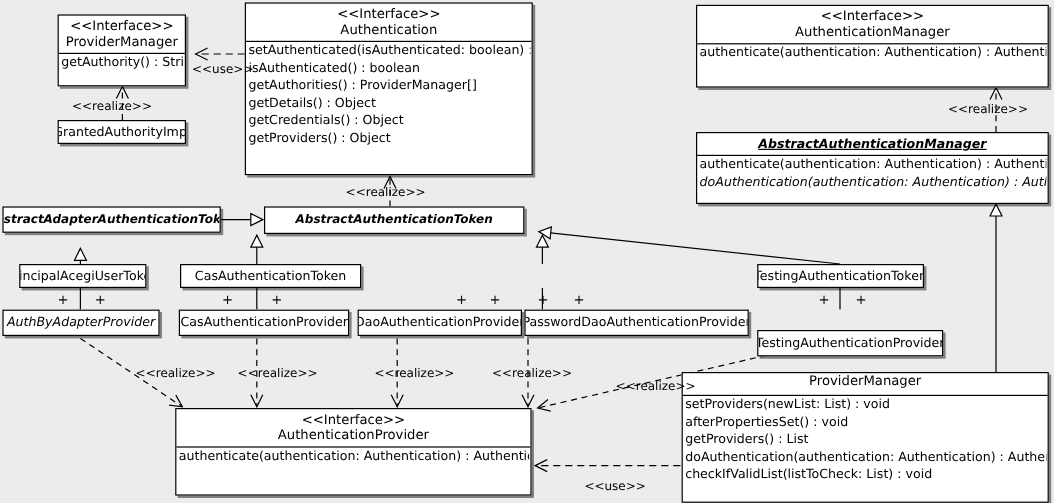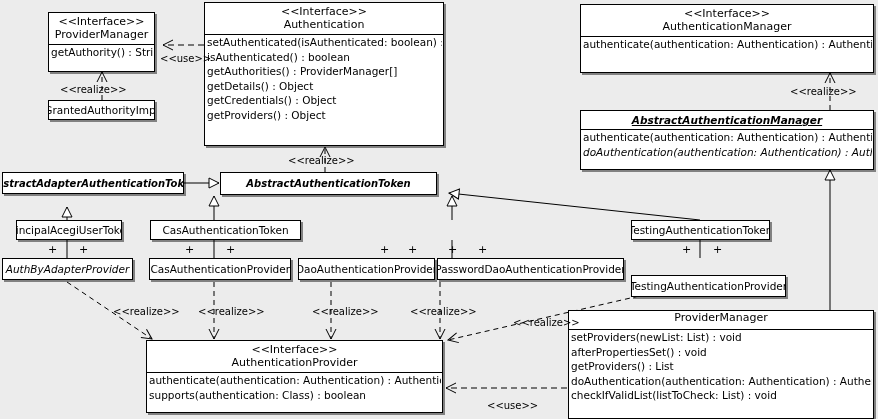--- a/index.html
+++ b/index.html
@@ -207,21 +207,20 @@
     <span>TestingAuthenticationProvider</span>
   </div>
 
   <div class="node" style="left:146px;top:340px;width:297px;height:73px;">
     <div class="hdr">
       <span class="stereo">&lt;&lt;Interface&gt;&gt;</span>
       <span class="nm">AuthenticationProvider</span>
     </div>
     <div class="compart">
       <div class="mem">authenticate(authentication: Authentication) : Authentication</div>
-      <div class="mem">supports(authentication: Class) : boolean</div>
     </div>
   </div>
 
   <div class="node" style="left:568px;top:310px;width:306px;height:109px;">
     <div class="hdr" style="padding-top:0;padding-bottom:4px;">
       <span class="nm">ProviderManager</span>
     </div>
     <div class="compart">
       <div class="mem">setProviders(newList: List) : void</div>
       <div class="mem">afterPropertiesSet() : void</div>

